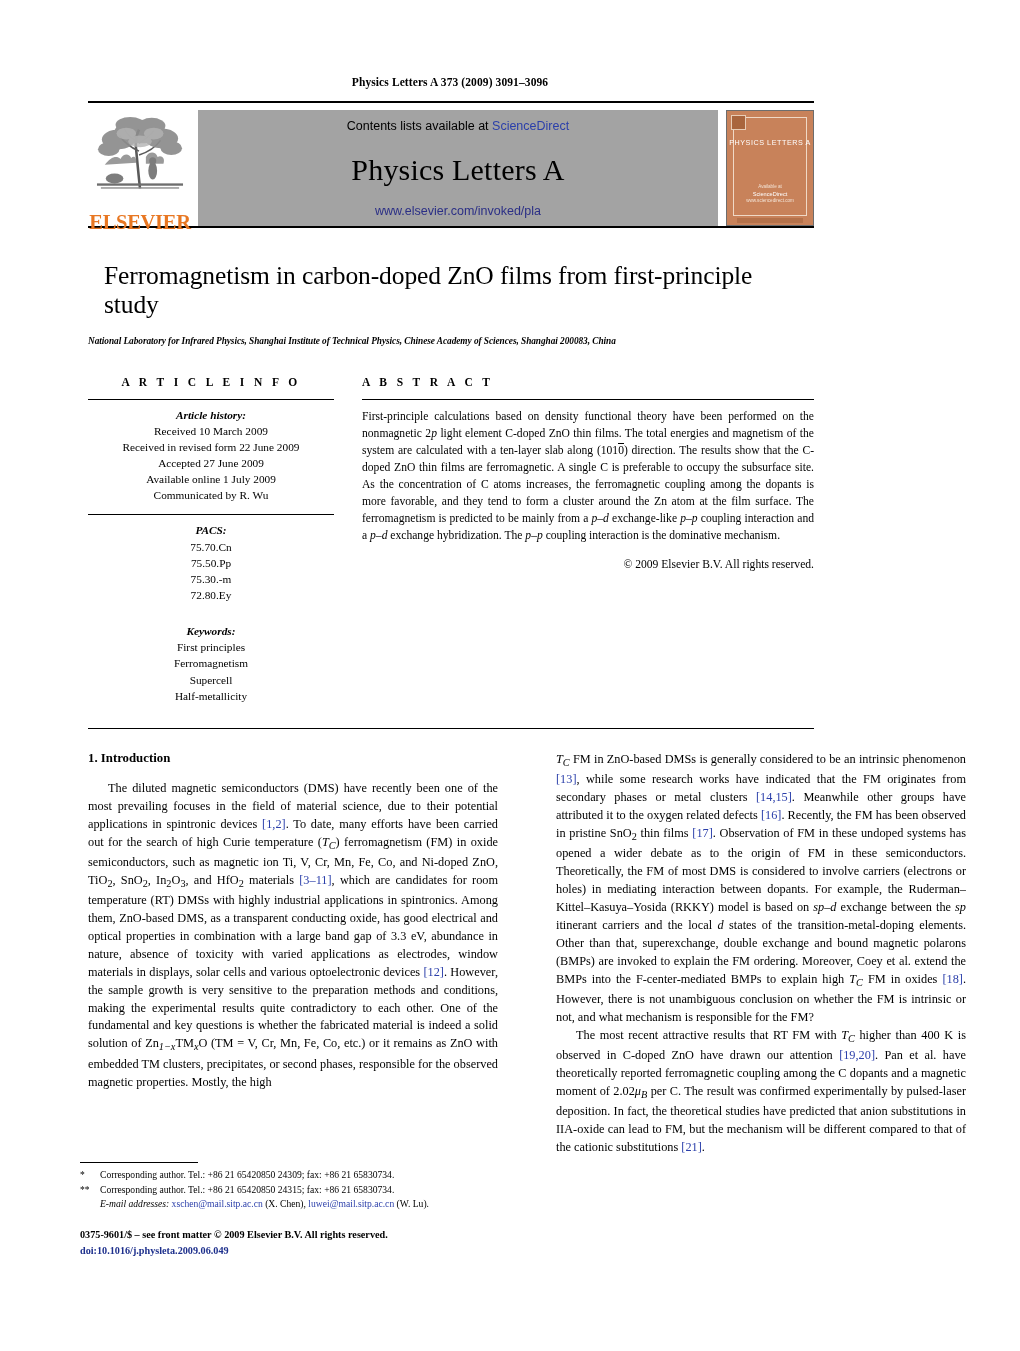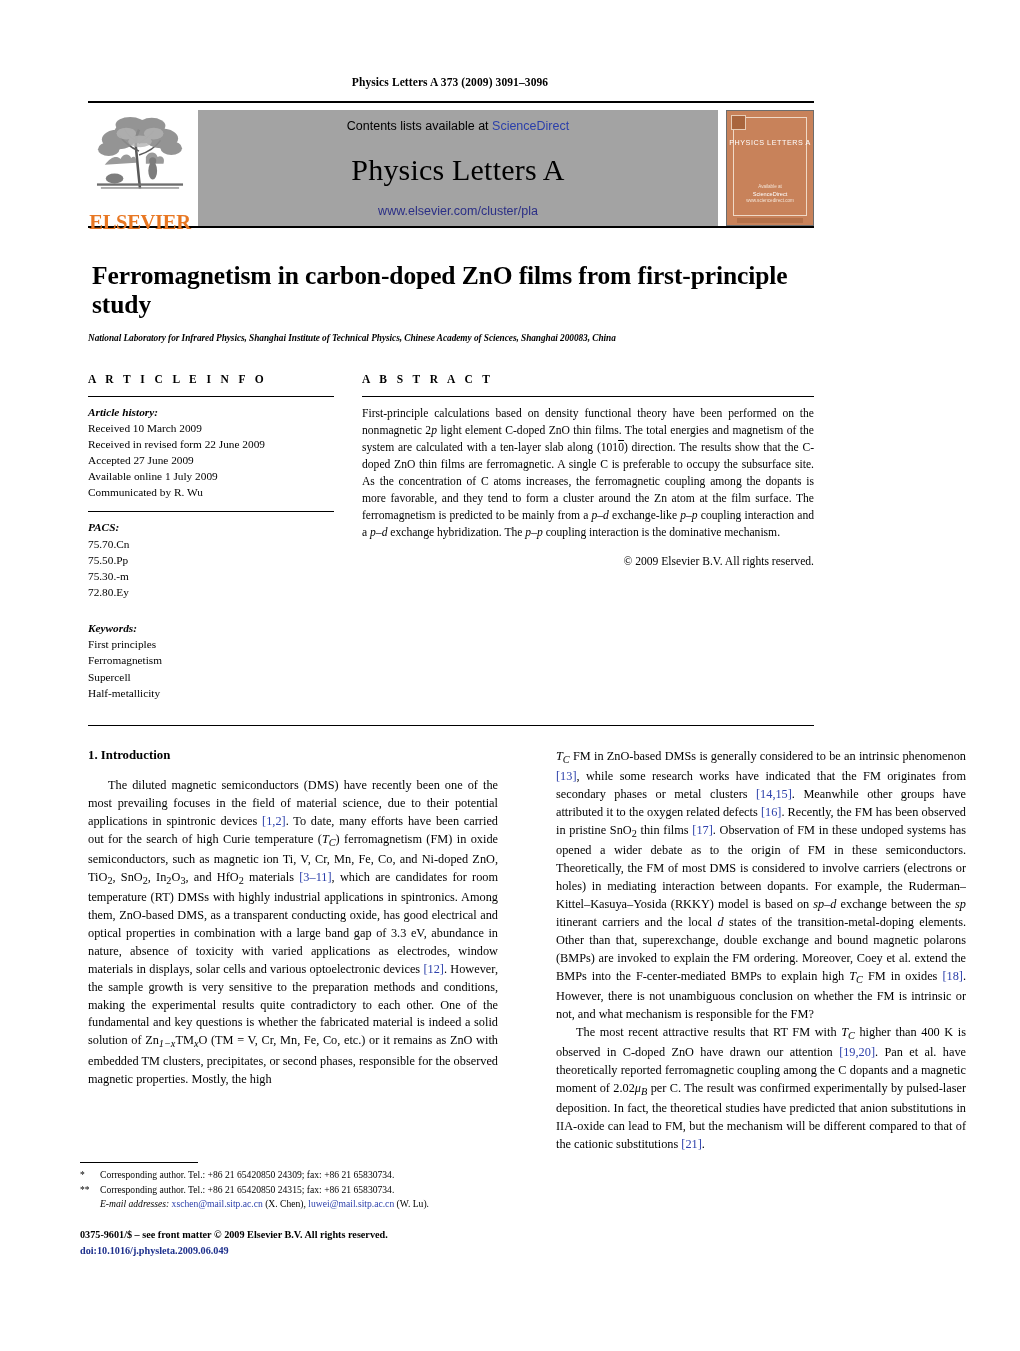--- a/index.html
+++ b/index.html
@@ -139,23 +139,23 @@
   }
   .masthead-rule {
     margin: 0 78px 0 80px;
     border-bottom: 2.4px solid #000;
   }
 
   
   .title-block { margin: 33px 78px 0 80px; }
   .paper-title {
     font-size: 25.5px;
-    font-weight: bold;
+    font-weight: normal;
     letter-spacing: -0.1px;
-    margin: 4px;
+    margin: 16px;
     line-height: 1.15;
   }
   .authors {
     font-size: 17px;
     margin: 20px 0 0 0;
     letter-spacing: -0.1px;
   }
   .authors .star { font-size: 13px; vertical-align: 2px; color:#1c2c6b; }
   .affiliation {
     font-size: 9.3px;
@@ -167,20 +167,21 @@
 
   
   .info-abstract {
     margin: 30px 78px 0 80px;
     display: flex;
     align-items: flex-start;
   }
   .col-info {
     flex: 0 0 246px;
     width: 246px;
+    text-align: center;
   }
   .col-abstract {
     flex: 1 1 auto;
     margin-left: 28px;
   }
   .sec-head {
     font-family: "Liberation Serif", serif;
     font-size: 11.5px;
     font-weight: bold;
     letter-spacing: 3.4px;
@@ -320,21 +321,21 @@
       </div>
       <div class="elsevier-word">ELSEVIER</div>
     </div>
 
     <div class="journal-banner">
       <div class="contents-line">
         <span>Contents lists available at</span>
         <span class="sd-link">ScienceDirect</span>
       </div>
       <div class="journal-title">Physics Letters A</div>
-      <div class="journal-url">www.elsevier.com/cluster/pla</div>
+      <div class="journal-url">www.elsevier.com/invoked/pla</div>
     </div>
 
     <div class="cover-thumb">
       <div class="cover-inner"></div>
       <div class="cover-mini-sq"></div>
       <div class="cover-title">PHYSICS LETTERS A</div>
       <div class="cover-bottom">
         <div>Available at</div>
         <div class="cb-strong">ScienceDirect</div>
         <div>www.sciencedirect.com</div>

